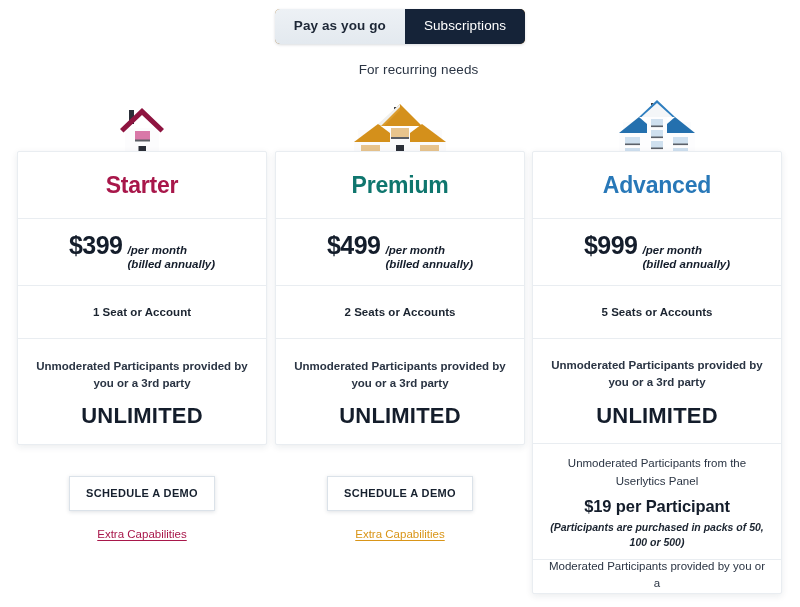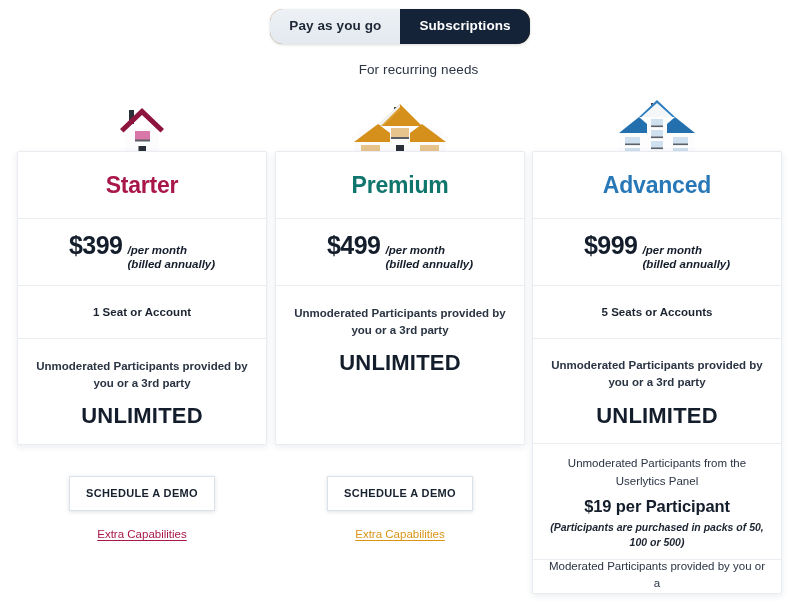--- a/index.html
+++ b/index.html
@@ -30,21 +30,21 @@
     top: 9px;
     left: 0;
     width: 800px;
     display: flex;
     justify-content: center;
   }
 
   .toggle {
     display: flex;
     align-items: stretch;
-    border-radius: 13px;
+    border-radius: 5px;
     overflow: hidden;
     background: #a16207;
     box-shadow: 0 1px 3px rgba(20,30,50,0.16);
   }
 
   .toggle-btn {
     font-size: 13.5px;
     font-weight: 600;
     letter-spacing: 0.1px;
     padding: 10px 19px 11px 19px;
@@ -56,21 +56,21 @@
   }
 
   .toggle-btn.inactive {
     background: linear-gradient(180deg,#edf1f5 0%,#e3e9ef 100%);
     color: #1d2736;
   }
 
   .toggle-btn.active {
     background: #152338;
     color: #ffffff;
-    font-weight: 700;
+    font-weight: 400;
   }
 
   .subhead {
     position: absolute;
     top: 62px;
     left: 0;
     width: 800px;
     text-align: center;
     font-size: 13.5px;
     color: #2a3443;
@@ -365,20 +365,23 @@
         <div class="row row-price">
           <div class="price-line">
             <span class="price-amt">$499</span>
             <span class="price-side">
               <span class="price-per">/per month</span>
               <span class="price-billed">(billed annually)</span>
             </span>
           </div>
         </div>
 
+        <div class="row row-seats">
+          <div class="seats-txt">2 Seats or Accounts</div>
+        </div>
 
         <div class="row row-unmod">
           <div class="feat-desc">Unmoderated Participants provided by you or a 3rd party</div>
           <div class="feat-big">UNLIMITED</div>
         </div>
       </div>
 
       <div class="cta-wrap">
         <button class="cta-btn">SCHEDULE A DEMO</button>
         <a class="extra-link premium">Extra Capabilities</a>

